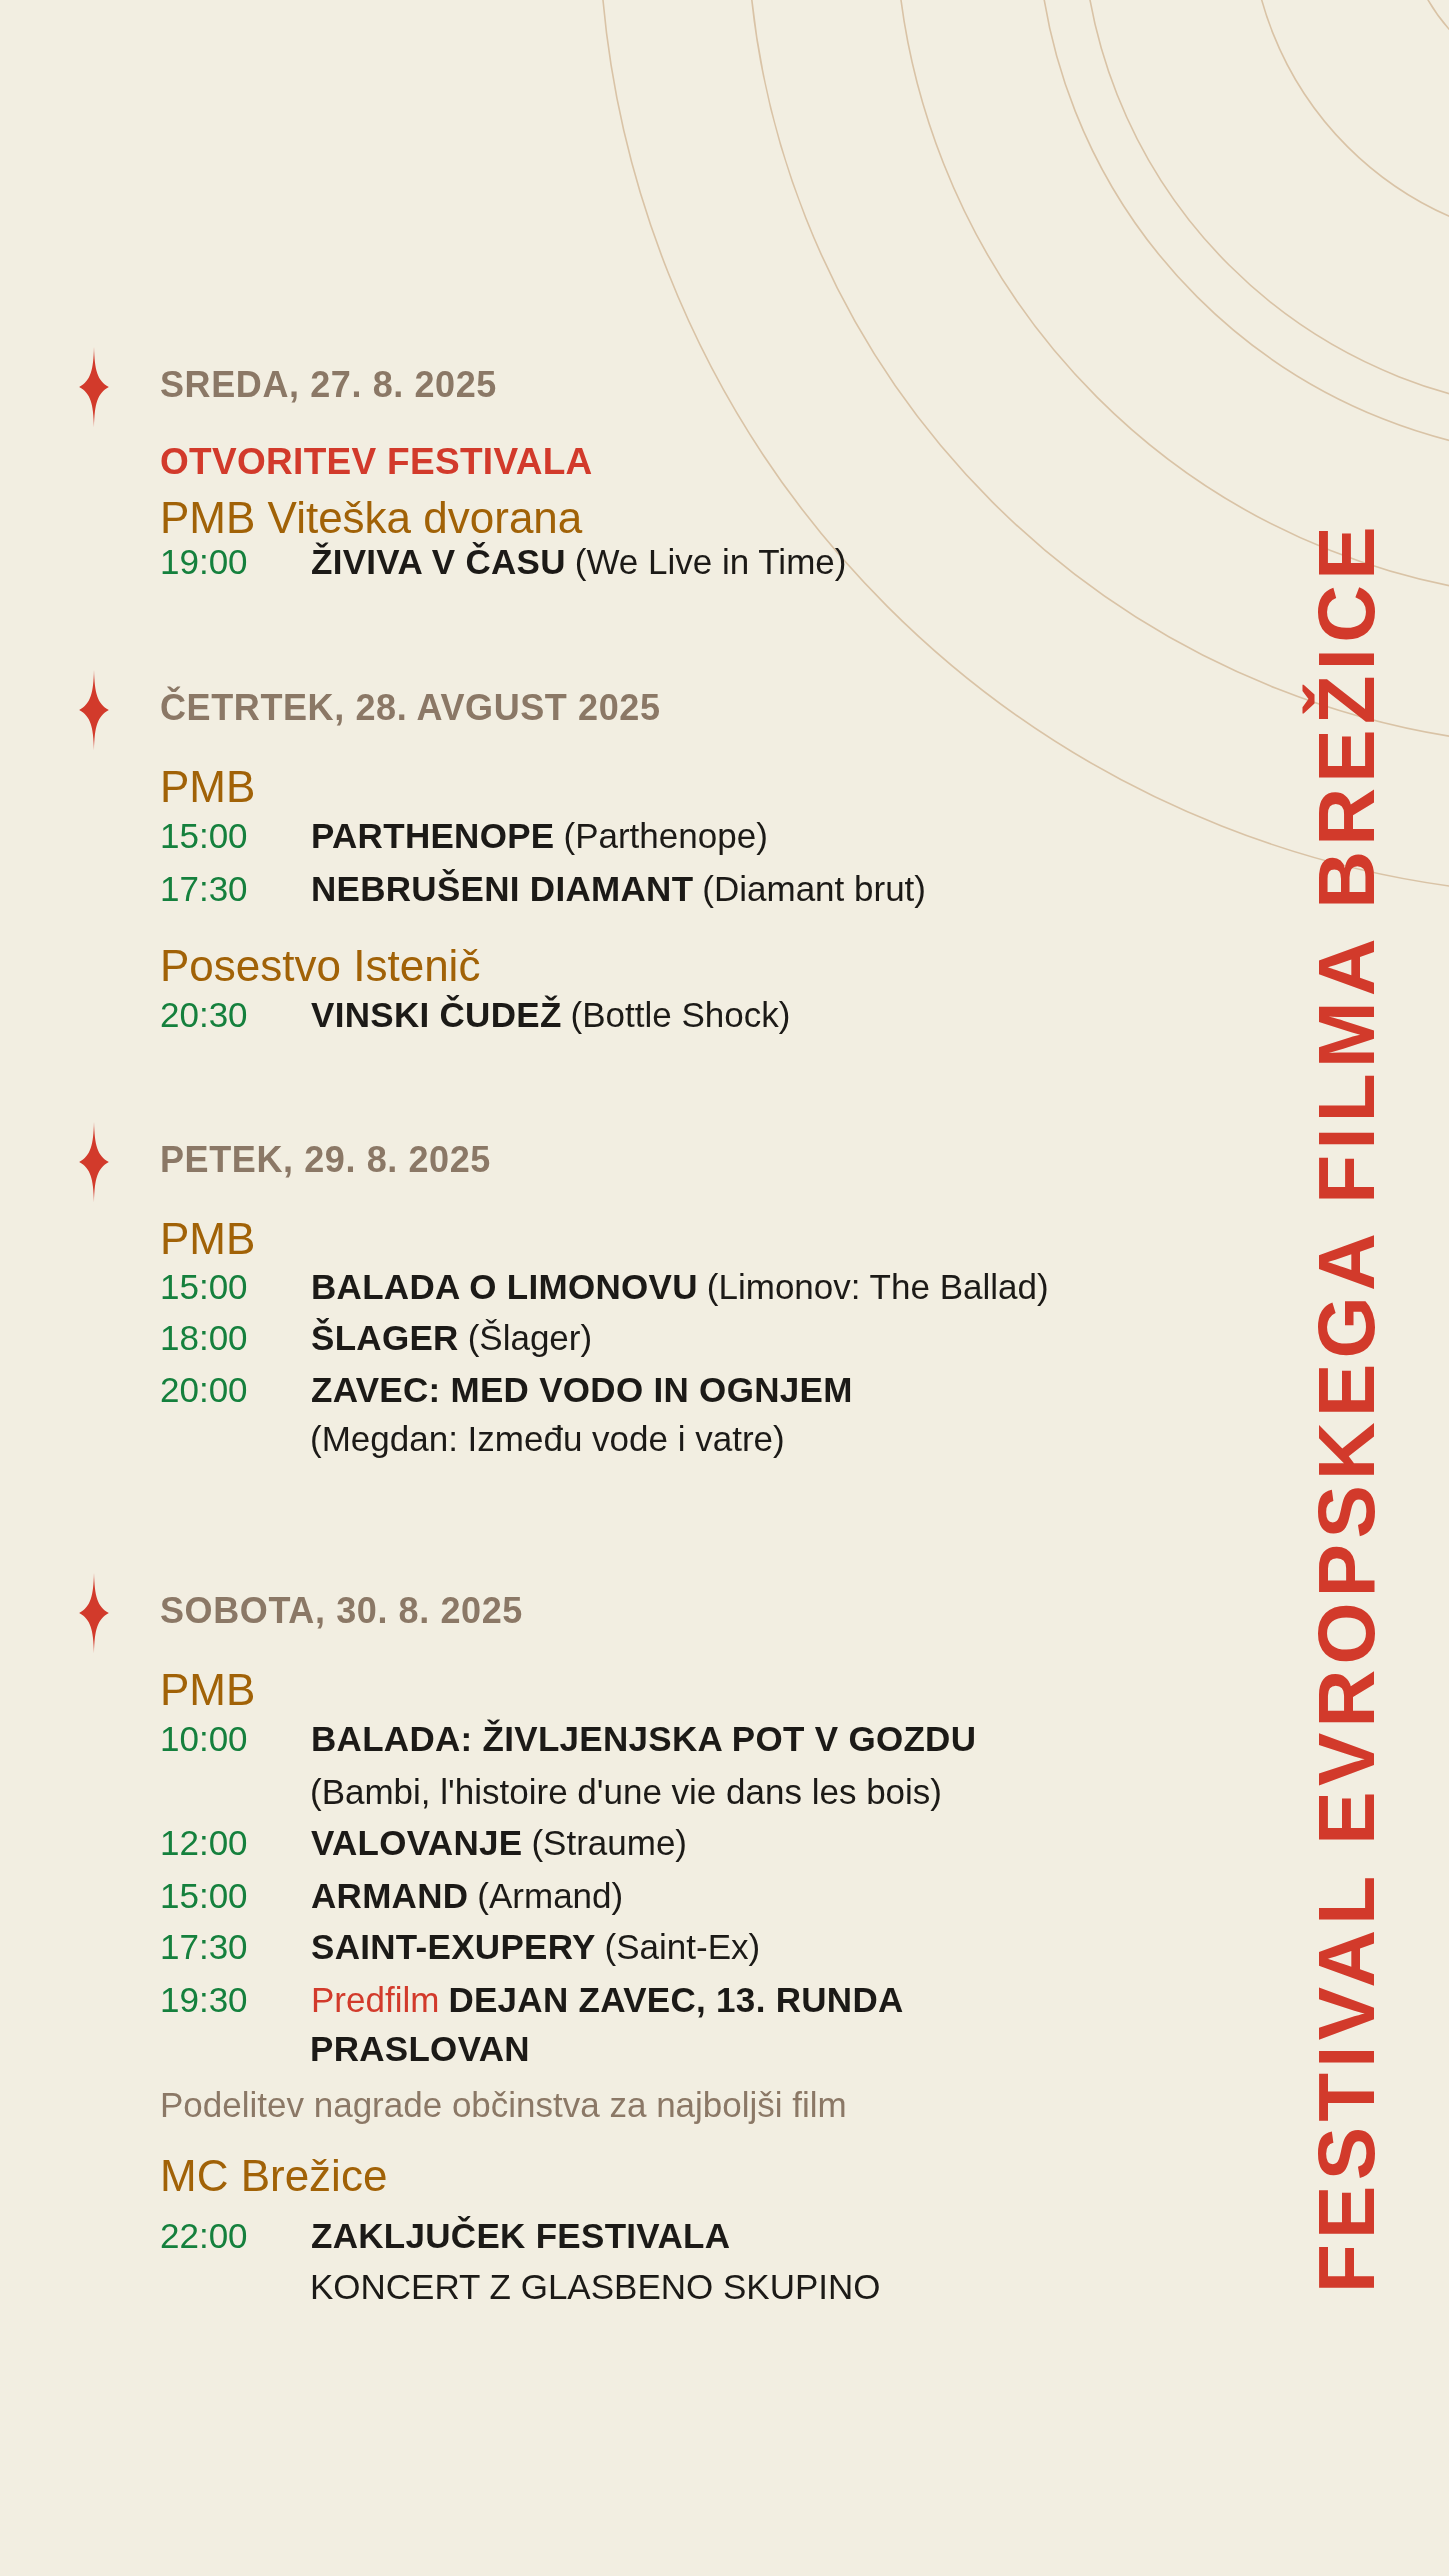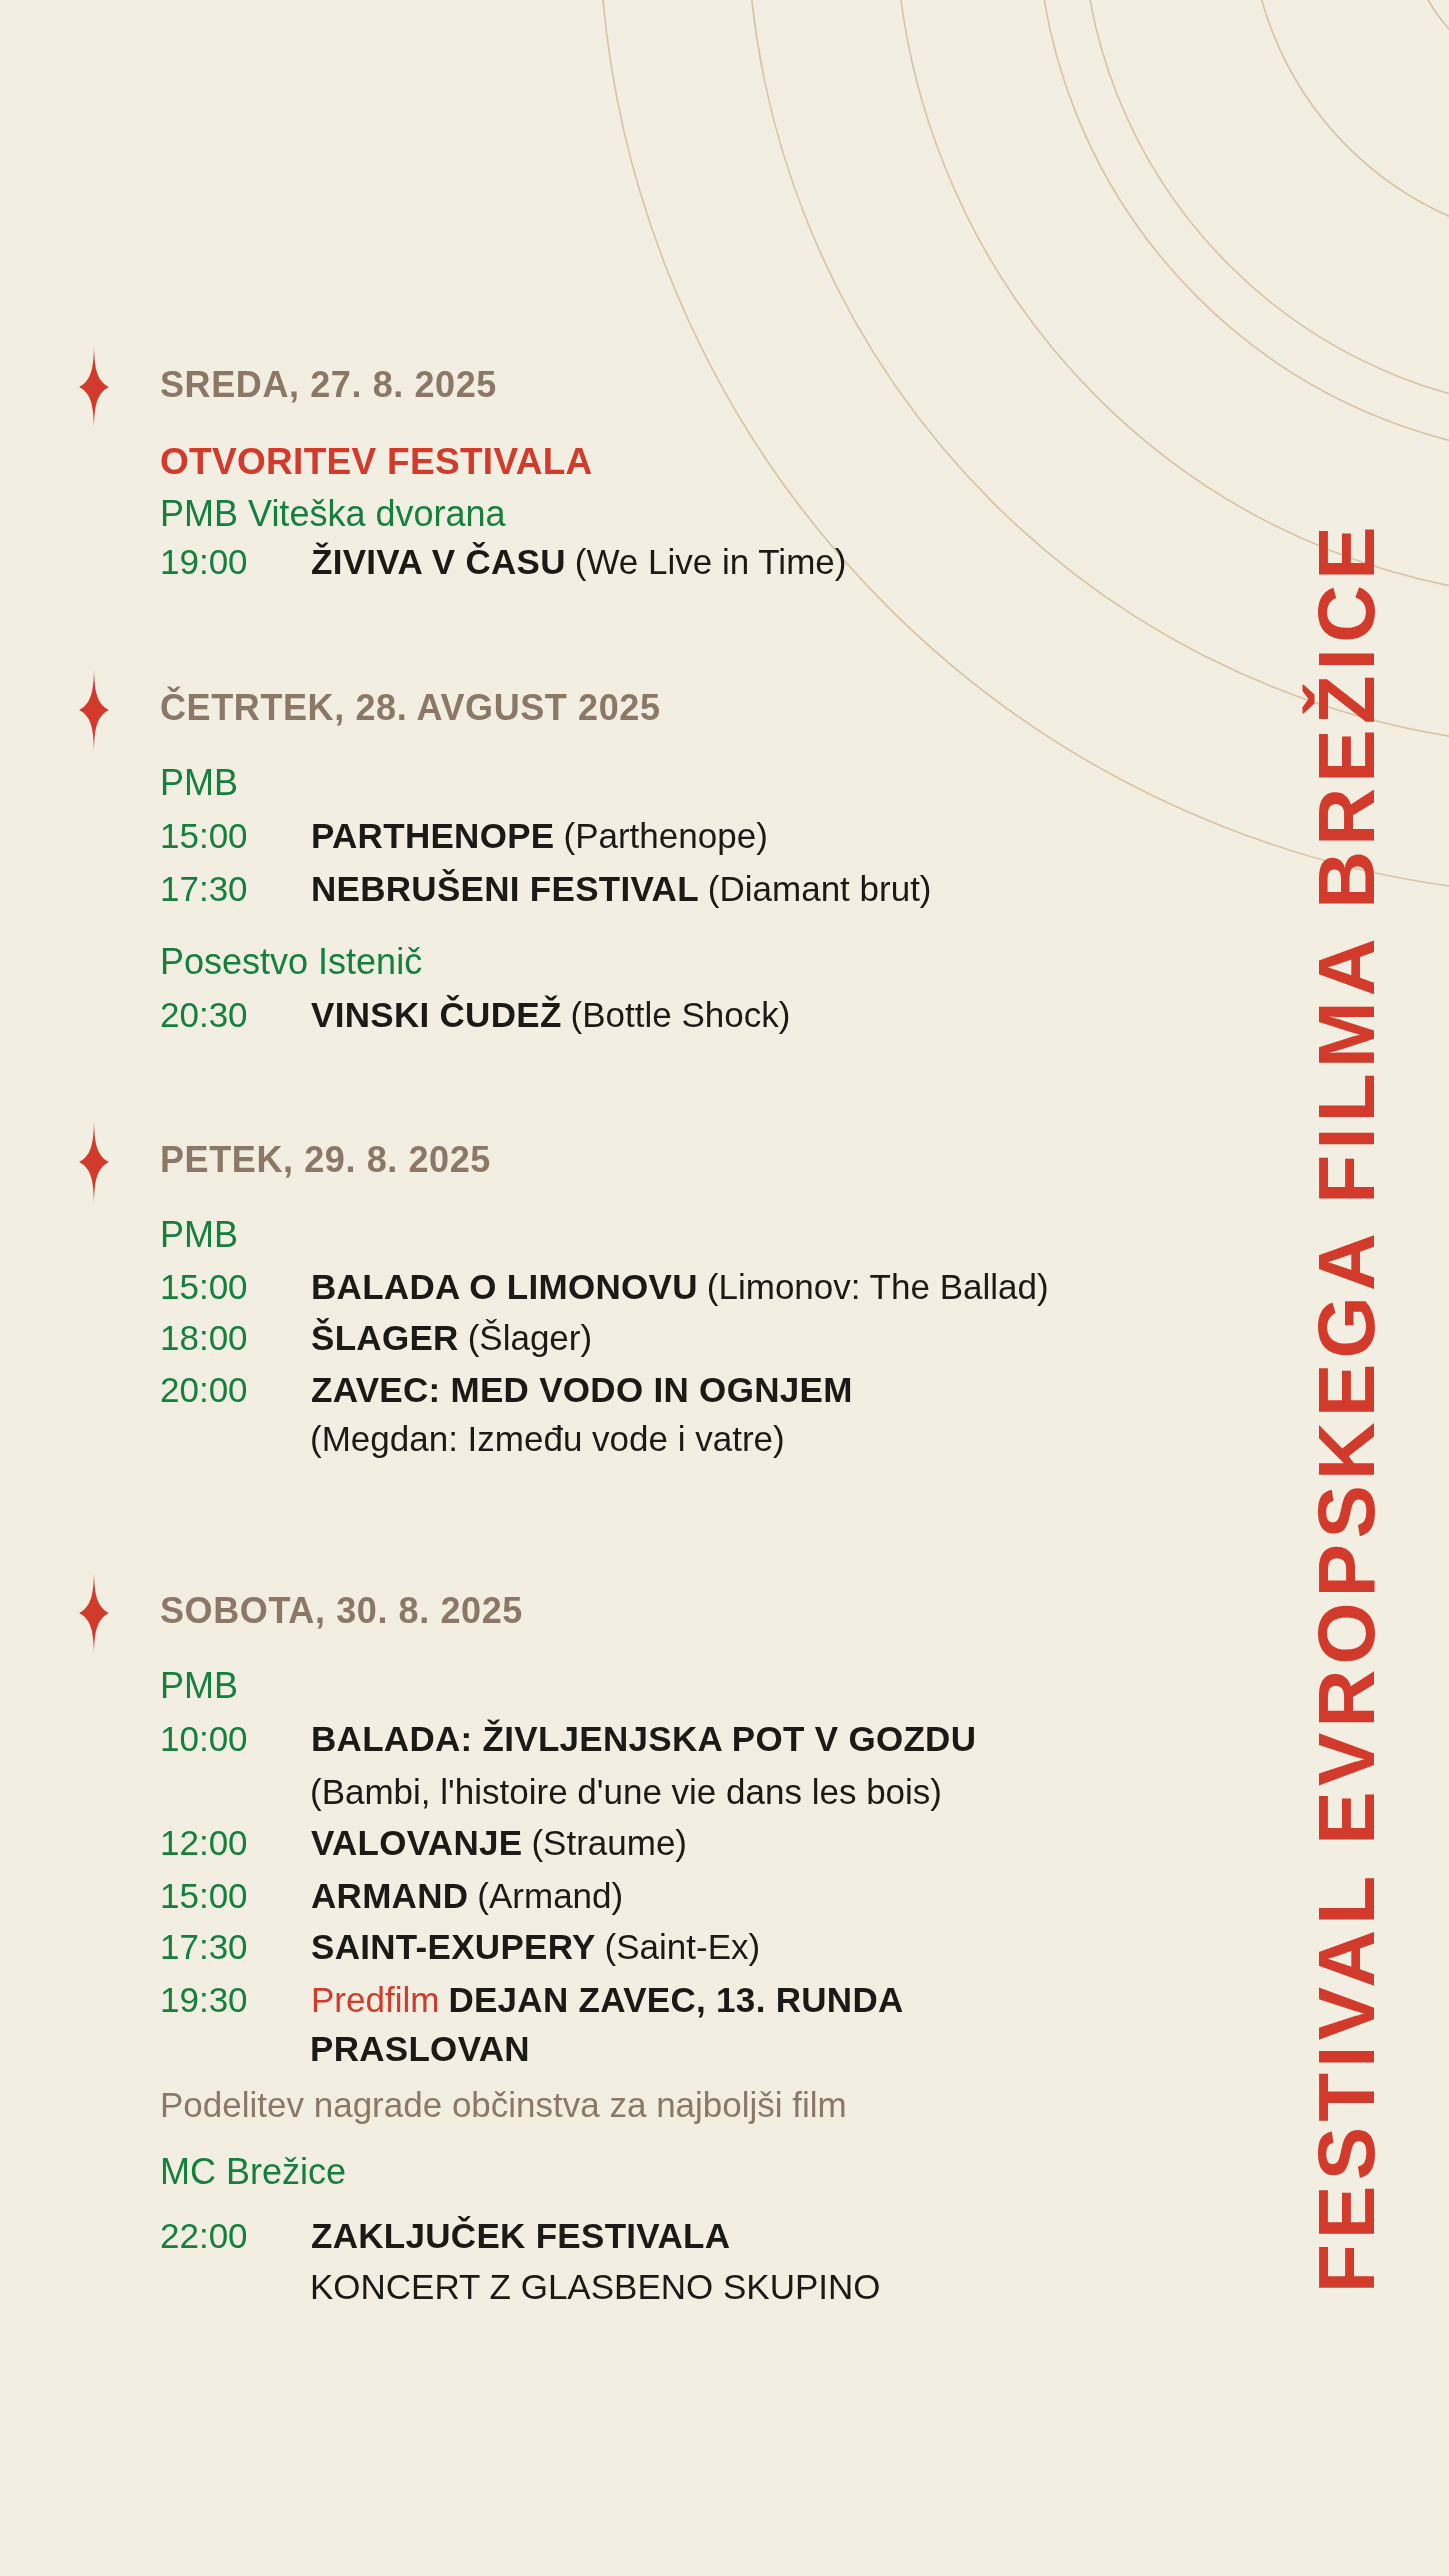--- a/index.html
+++ b/index.html
@@ -16,21 +16,21 @@
   .arcs circle{fill:none;stroke:#d9c3a6;stroke-width:2.5px;}
 
   .sparkle{position:absolute;width:30px;height:80px;}
   .sparkle path{fill:#d23a2b;}
 
   .line{position:absolute;left:160px;white-space:nowrap;line-height:1;}
   .date{
     font-size:36px;font-weight:700;color:#8b7866;letter-spacing:0.6px;
   }
   .heading-strong{font-size:37px;font-weight:700;color:#d23a2b;letter-spacing:0.3px;}
-  .venue{font-size:36px;font-weight:400;color:#15803d;}
+  .venue{font-size:44px;font-weight:400;color:#a16207;}
   .row{font-size:35px;}
   .row .time{display:inline-block;width:151px;font-weight:400;color:#15803d;}
   .row .title{font-weight:700;color:#1c1a17;letter-spacing:0.3px;}
   .row .prefix{font-weight:400;color:#d23a2b;margin-right:9px;}
   .row .note{font-weight:400;color:#1c1a17;margin-left:9px;}
   .cont{position:absolute;left:310px;font-size:35px;line-height:1;white-space:nowrap;}
   .cont-bold{font-weight:700;letter-spacing:0.3px;}
   .cont-reg{font-weight:400;}
   .note-line{font-size:35px;font-weight:400;color:#8b7866;}
 
@@ -80,21 +80,21 @@
   <svg class="sparkle" style="left:79px;top:670px;" viewBox="0 0 46 124">
     <path d="M23 0 C24 36 28 52 46 62 C28 72 24 88 23 124 C22 88 18 72 0 62 C18 52 22 36 23 0 Z"></path>
   </svg>
   <div class="line date" style="top:690px;">ČETRTEK, 28. AVGUST 2025</div>
 
   <div class="line venue" style="top:765px;">PMB</div>
   <div class="line row" style="top:818px;">
     <span class="time">15:00</span><span class="title">PARTHENOPE</span><span class="note">(Parthenope)</span>
   </div>
   <div class="line row" style="top:871px;">
-    <span class="time">17:30</span><span class="title">NEBRUŠENI FESTIVAL</span><span class="note">(Diamant brut)</span>
+    <span class="time">17:30</span><span class="title">NEBRUŠENI DIAMANT</span><span class="note">(Diamant brut)</span>
   </div>
 
   <div class="line venue" style="top:944px;">Posestvo Istenič</div>
   <div class="line row" style="top:997px;">
     <span class="time">20:30</span><span class="title">VINSKI ČUDEŽ</span><span class="note">(Bottle Shock)</span>
   </div>
 
   <svg class="sparkle" style="left:79px;top:1122px;" viewBox="0 0 46 124">
     <path d="M23 0 C24 36 28 52 46 62 C28 72 24 88 23 124 C22 88 18 72 0 62 C18 52 22 36 23 0 Z"></path>
   </svg>

